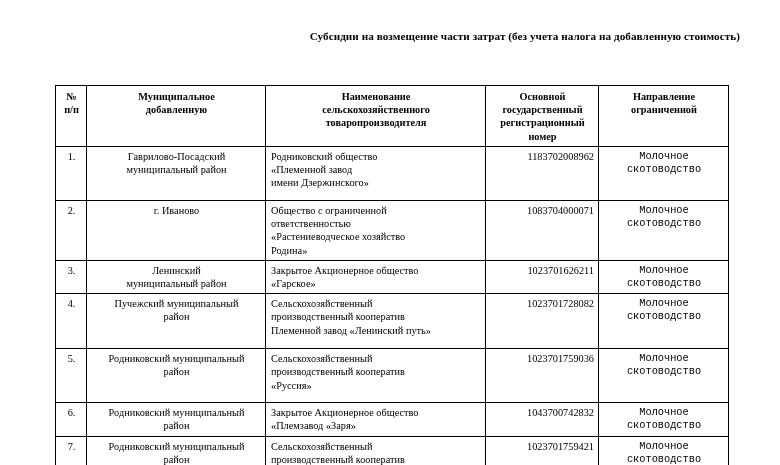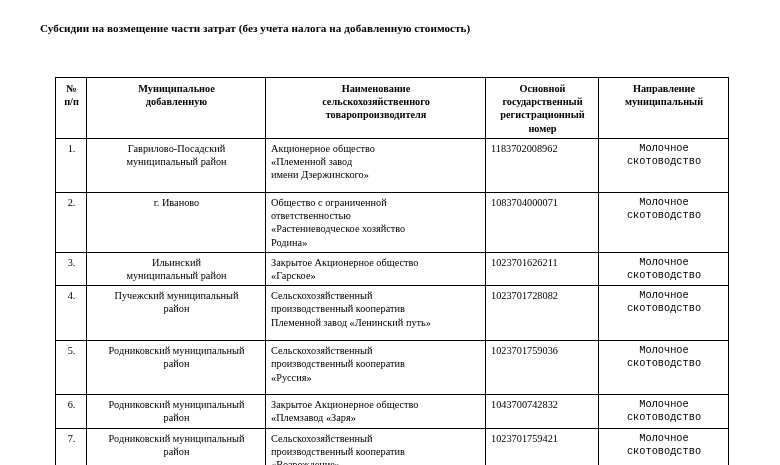--- a/index.html
+++ b/index.html
@@ -15,22 +15,22 @@
     overflow: hidden;
   }
   .page {
     width: 780px;
     height: 465px;
     position: relative;
     box-sizing: border-box;
   }
   .doc-title {
     width: 700px;
-    margin: 20px auto 0 auto;
-    text-align: left;
+    margin: 28px auto 0 auto;
+    text-align: right;
     font-weight: bold;
     font-size: 11.2px;
     line-height: 17px;
     letter-spacing: 0.05px;
   }
   .doc-title .title-line {
     display: block;
     white-space: nowrap;
   }
   .table-wrap {
@@ -62,21 +62,21 @@
   }
   col.c-num    { width: 31px; }
   col.c-muni   { width: 179px; }
   col.c-name   { width: 220px; }
   col.c-ogrn   { width: 113px; }
   col.c-spec   { width: 130px; }
 
   td.cell-num  { text-align: center; }
   td.cell-muni { text-align: center; }
   td.cell-name { text-align: left; }
-  td.cell-ogrn { text-align: left; }
+  td.cell-ogrn { text-align: right; }
   td.cell-spec { text-align: center; font-family: Liberation Mono, monospace; }
 
   .row-h1 { height: 54px; }
   .row-h2 { height: 48px; }
   .row-h3 { height: 27px; }
   .row-h4 { height: 55px; }
 
   .nowrapline { display: block; }
 </style>
 </head>
@@ -113,33 +113,33 @@
             <span class="nowrapline">товаропроизводителя</span>
           </th>
           <th>
             <span class="nowrapline">Основной</span>
             <span class="nowrapline">государственный</span>
             <span class="nowrapline">регистрационный</span>
             <span class="nowrapline">номер</span>
           </th>
           <th>
             <span class="nowrapline">Направление</span>
-            <span class="nowrapline">муниципальный</span>
+            <span class="nowrapline">ограниченной</span>
           </th>
         </tr>
       </thead>
       <tbody id="table-body">
           <tr class="row-h1">
             <td class="cell-num">1.</td>
             <td class="cell-muni">
               <span class="nowrapline">Гаврилово-Посадский</span>
               <span class="nowrapline">муниципальный район</span>
             </td>
             <td class="cell-name">
-              <span class="nowrapline">Акционерное общество</span>
+              <span class="nowrapline">Родниковский общество</span>
               <span class="nowrapline">«Племенной завод</span>
               <span class="nowrapline">имени Дзержинского»</span>
             </td>
             <td class="cell-ogrn">1183702008962</td>
             <td class="cell-spec">
               <span class="nowrapline">Молочное</span>
               <span class="nowrapline">скотоводство</span>
             </td>
           </tr>
           <tr class="row-h2">
@@ -155,21 +155,21 @@
             </td>
             <td class="cell-ogrn">1083704000071</td>
             <td class="cell-spec">
               <span class="nowrapline">Молочное</span>
               <span class="nowrapline">скотоводство</span>
             </td>
           </tr>
           <tr class="row-h3">
             <td class="cell-num">3.</td>
             <td class="cell-muni">
-              <span class="nowrapline">Ильинский</span>
+              <span class="nowrapline">Ленинский</span>
               <span class="nowrapline">муниципальный район</span>
             </td>
             <td class="cell-name">
               <span class="nowrapline">Закрытое Акционерное общество</span>
               <span class="nowrapline">«Гарское»</span>
             </td>
             <td class="cell-ogrn">1023701626211</td>
             <td class="cell-spec">
               <span class="nowrapline">Молочное</span>
               <span class="nowrapline">скотоводство</span>

